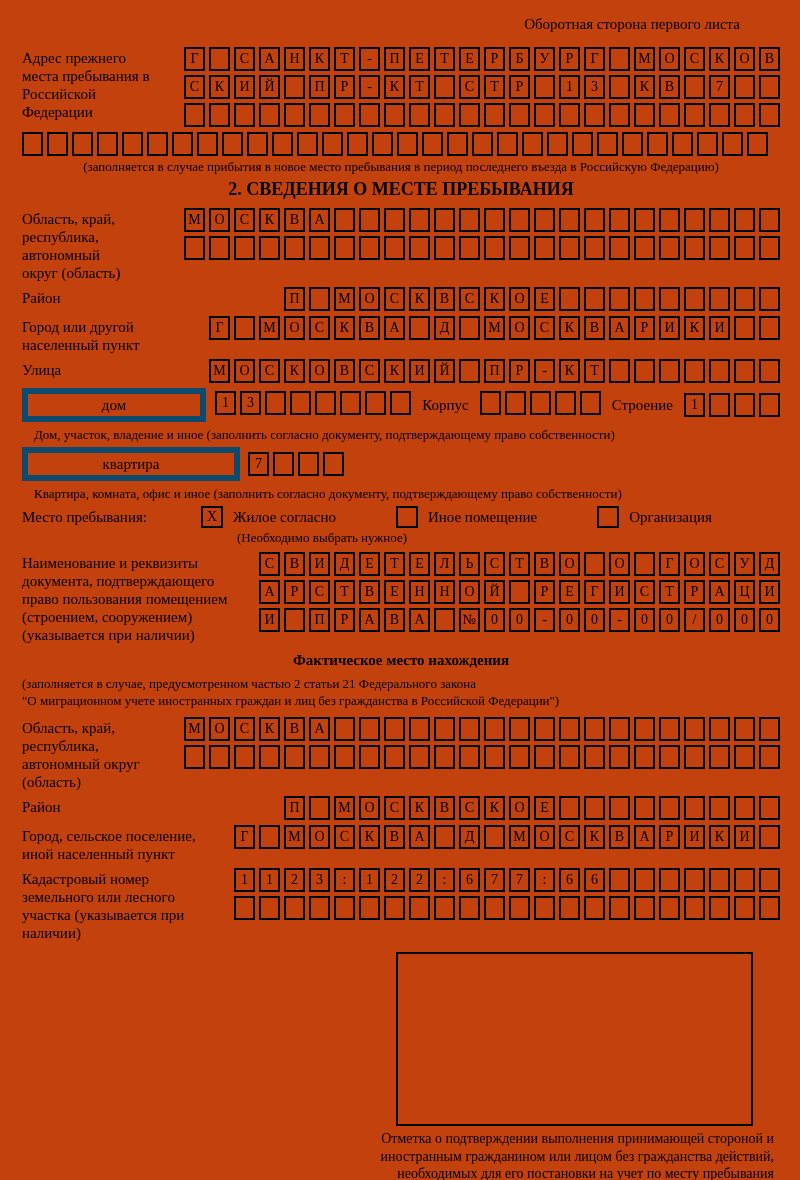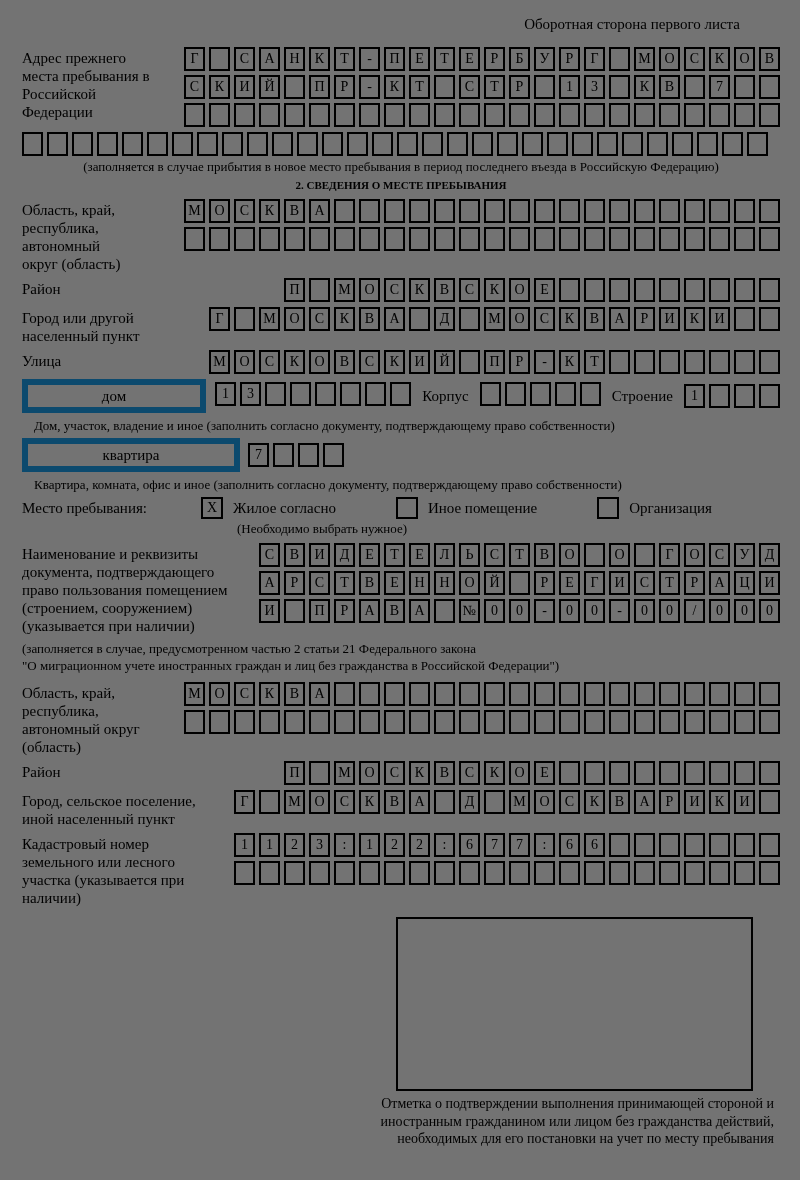--- a/index.html
+++ b/index.html
@@ -1,18 +1,18 @@
 <!DOCTYPE html>
 <html><head>
 <meta charset="utf-8">
 <style>
   html,body{margin:0;padding:0;background:#888;}
   .page{
     width:800px;height:1180px;box-sizing:border-box;
-    margin:0 auto;background:#737373;color:#000;
+    margin:0 auto;background:#c2410c;color:#000;
     font-family:"Liberation Serif","DejaVu Serif",serif;
     font-size:15px;padding:16px 20px 0 22px;overflow:hidden;
   }
   .hdr{text-align:right;padding-right:40px;margin-bottom:14px;font-size:15px;}
   .field{display:flex;justify-content:space-between;align-items:flex-start;margin-bottom:5px;}
   .flabel{flex:0 1 auto;line-height:18px;padding-top:2px;}
   .w128{flex-basis:128px;} .w112{flex-basis:112px;} .w130{flex-basis:130px;}
   .w200{flex-basis:200px;} .w170{flex-basis:170px;} .w210{flex-basis:210px;}
   .cells-col{flex:none;}
   .cellrow{display:flex;margin-bottom:4px;}
@@ -20,21 +20,21 @@
   .cell{
     flex:none;width:17px;height:20px;border:2px solid #000;margin-right:4px;
     display:flex;align-items:center;justify-content:center;
     font-size:14px;line-height:20px;
   }
   .cell:last-child{margin-right:0;}
   .fullrow{margin-bottom:2px;}
   .caption{font-size:13px;line-height:17px;margin-bottom:4px;}
   .caption.center{text-align:center;}
   .caption.indent{padding-left:12px;}
-  .sec-title{text-align:center;font-weight:bold;font-size:11px;margin:4px 0 8px;}
+  .sec-title{text-align:center;font-weight:bold;font-size:18px;margin:4px 0 8px;}
   .sub-title{text-align:center;font-weight:bold;font-size:15px;margin:8px 0 6px;}
   .note{font-size:13px;line-height:17px;}
   .notes{margin-bottom:8px;}
   .inline-row{display:flex;justify-content:space-between;align-items:center;margin-bottom:4px;}
   .wide-box{border:6px solid #0c4a6e;height:22px;display:flex;align-items:center;justify-content:center;flex:none;}
   .house-box{width:172px;}
   .apt-box{width:206px;}
   .apt-row{justify-content:flex-start;}
   .apt-row .cellrow{margin-left:8px;}
   .ilabel{flex:none;padding:0 2px;}
@@ -444,20 +444,21 @@
           <span class="cell">0</span>
           <span class="cell">0</span>
           <span class="cell">/</span>
           <span class="cell">0</span>
           <span class="cell">0</span>
           <span class="cell">0</span>
         </div>
     </div>
   </div>
 
+  <div class="sub-title">Фактическое место нахождения</div>
   <div class="notes">
     <div class="note">(заполняется в случае, предусмотренном частью 2 статьи 21 Федерального закона</div>
     <div class="note">"О миграционном учете иностранных граждан и лиц без гражданства в Российской Федерации")</div>
   </div>
 
   <div class="field">
     <div class="flabel w130">Область, край, республика, автономный округ (область)</div>
     <div class="cells-col">
       <div class="cellrow">
           <span class="cell">М</span>

